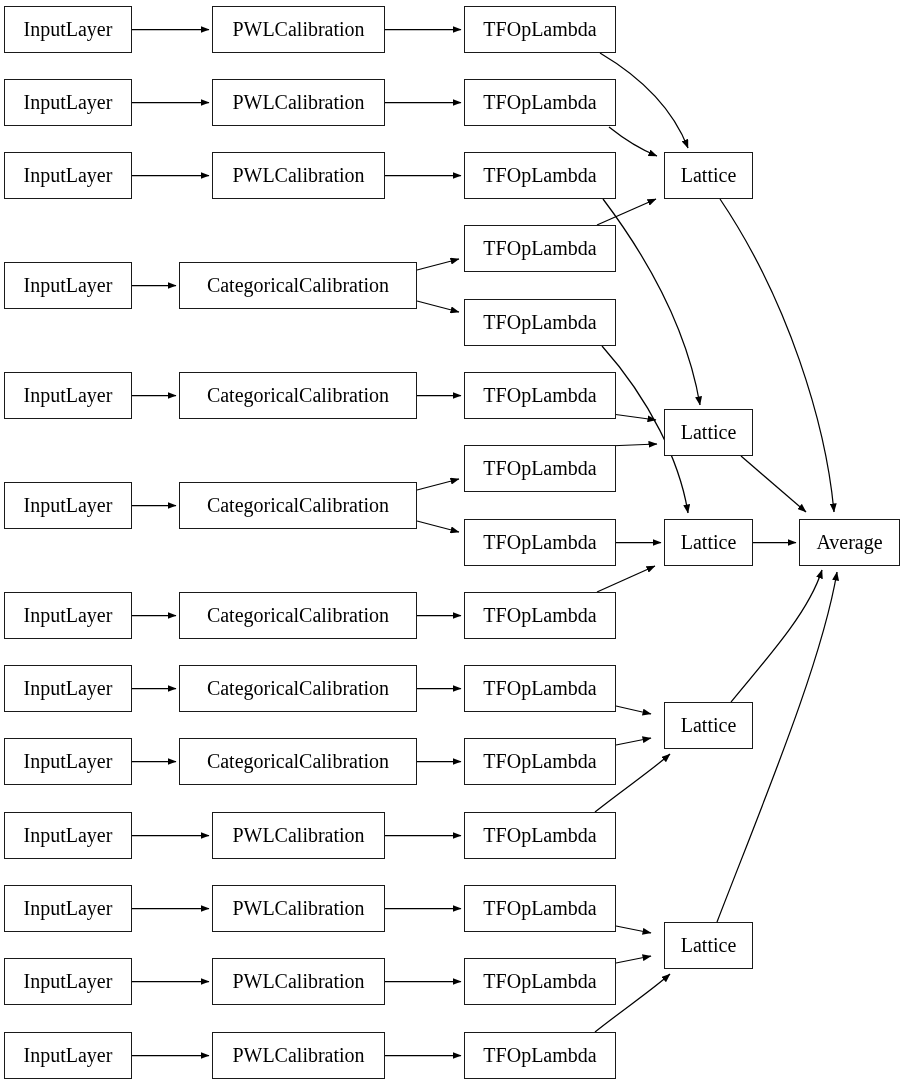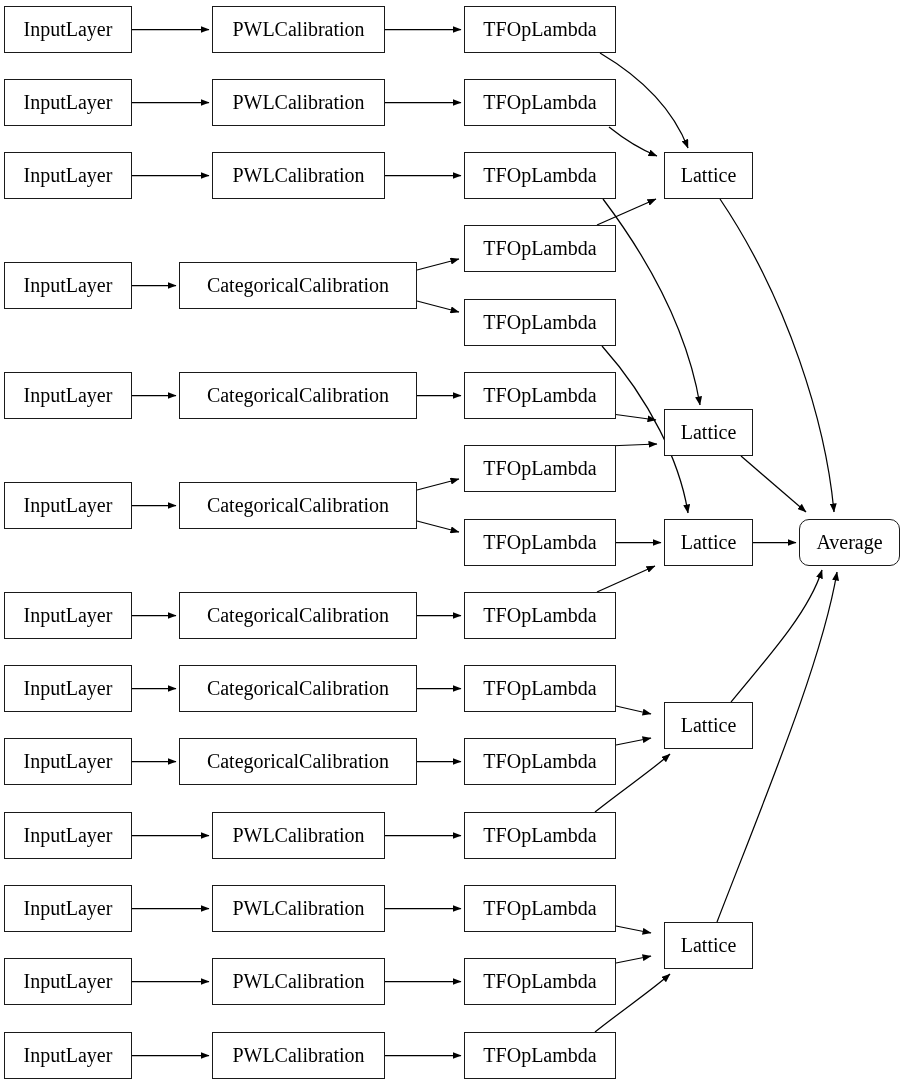--- a/index.html
+++ b/index.html
@@ -123,15 +123,15 @@
       <div class="node" style="left: 464px; top: 738px; width: 152px; height: 47px; line-height: 44px;"><span>TFOpLambda</span></div>
       <div class="node" style="left: 464px; top: 812px; width: 152px; height: 47px; line-height: 44px;"><span>TFOpLambda</span></div>
       <div class="node" style="left: 464px; top: 885px; width: 152px; height: 47px; line-height: 44px;"><span>TFOpLambda</span></div>
       <div class="node" style="left: 464px; top: 958px; width: 152px; height: 47px; line-height: 44px;"><span>TFOpLambda</span></div>
       <div class="node" style="left: 464px; top: 1032px; width: 152px; height: 47px; line-height: 44px;"><span>TFOpLambda</span></div>
       <div class="node" style="left: 664px; top: 152px; width: 89px; height: 47px; line-height: 44px;"><span>Lattice</span></div>
       <div class="node" style="left: 664px; top: 409px; width: 89px; height: 47px; line-height: 44px;"><span>Lattice</span></div>
       <div class="node" style="left: 664px; top: 519px; width: 89px; height: 47px; line-height: 44px;"><span>Lattice</span></div>
       <div class="node" style="left: 664px; top: 702px; width: 89px; height: 47px; line-height: 44px;"><span>Lattice</span></div>
       <div class="node" style="left: 664px; top: 922px; width: 89px; height: 47px; line-height: 44px;"><span>Lattice</span></div>
-      <div class="node" style="left: 799px; top: 519px; width: 101px; height: 47px; line-height: 44px; border-radius: 10px;"><span>Average</span></div>
+      <div class="node" style="left: 799px; top: 519px; width: 101px; height: 47px; line-height: 44px;"><span>Average</span></div>
     </div>
 </div>
 
 </body></html>

